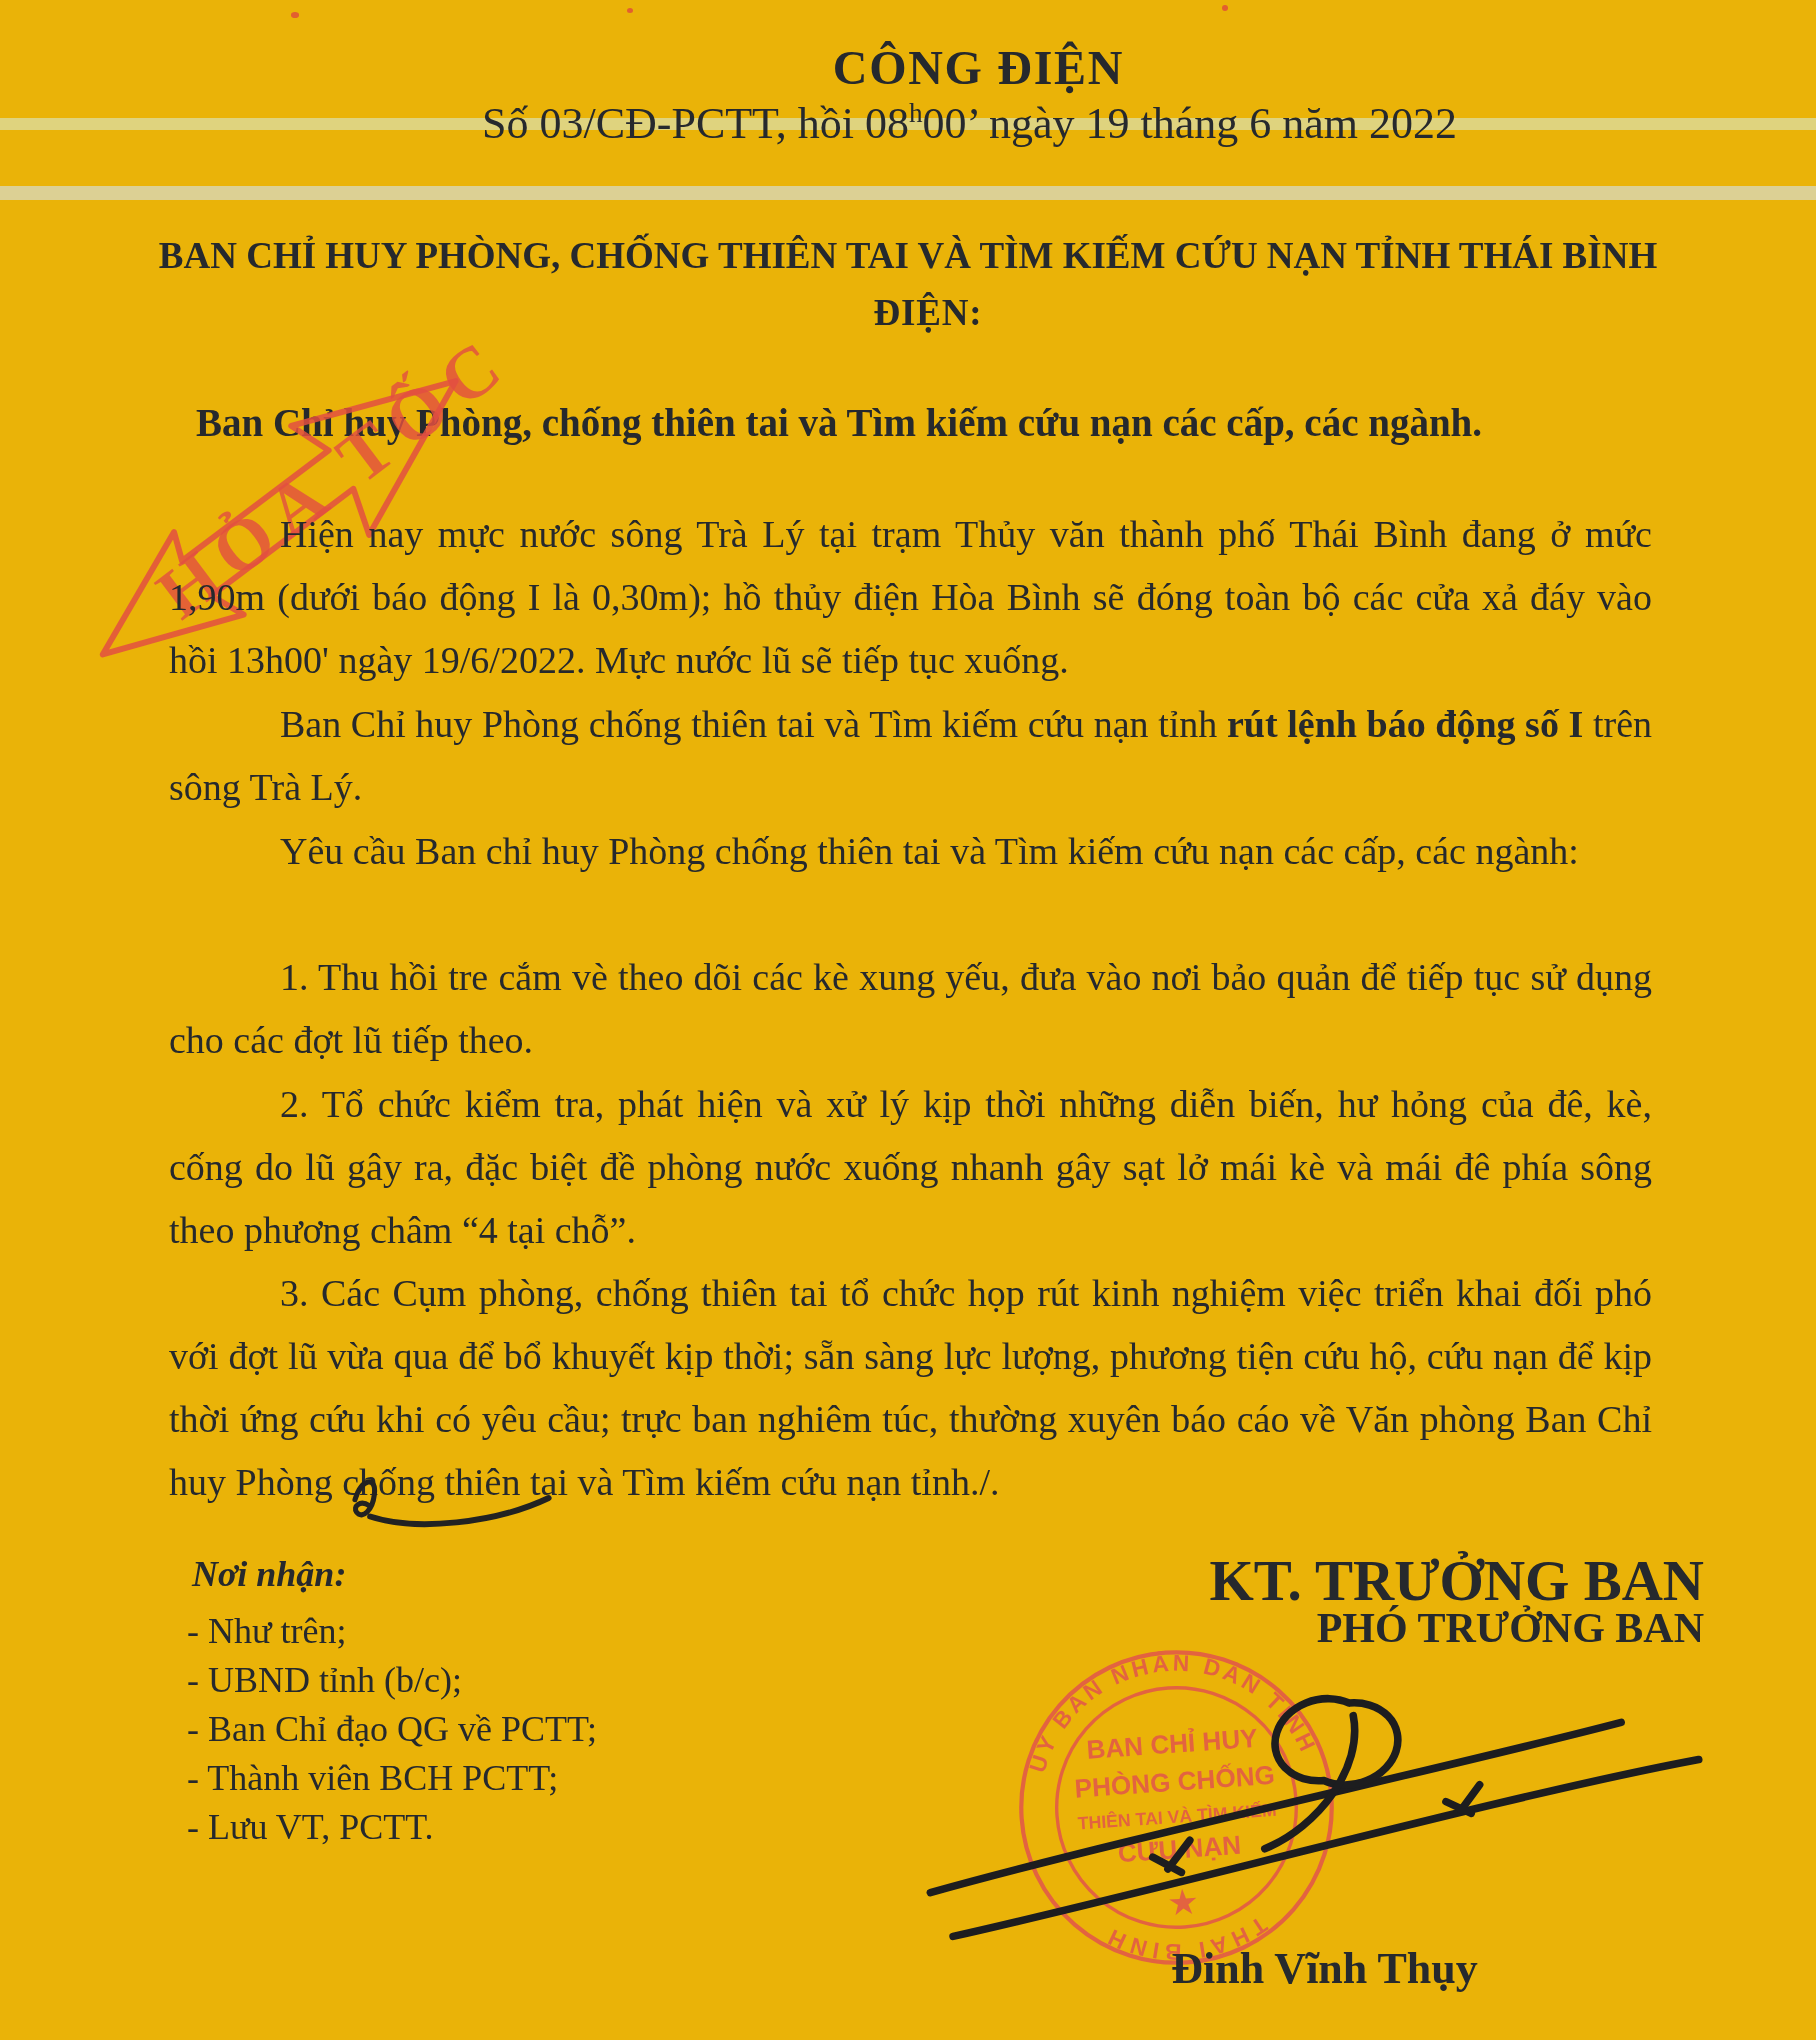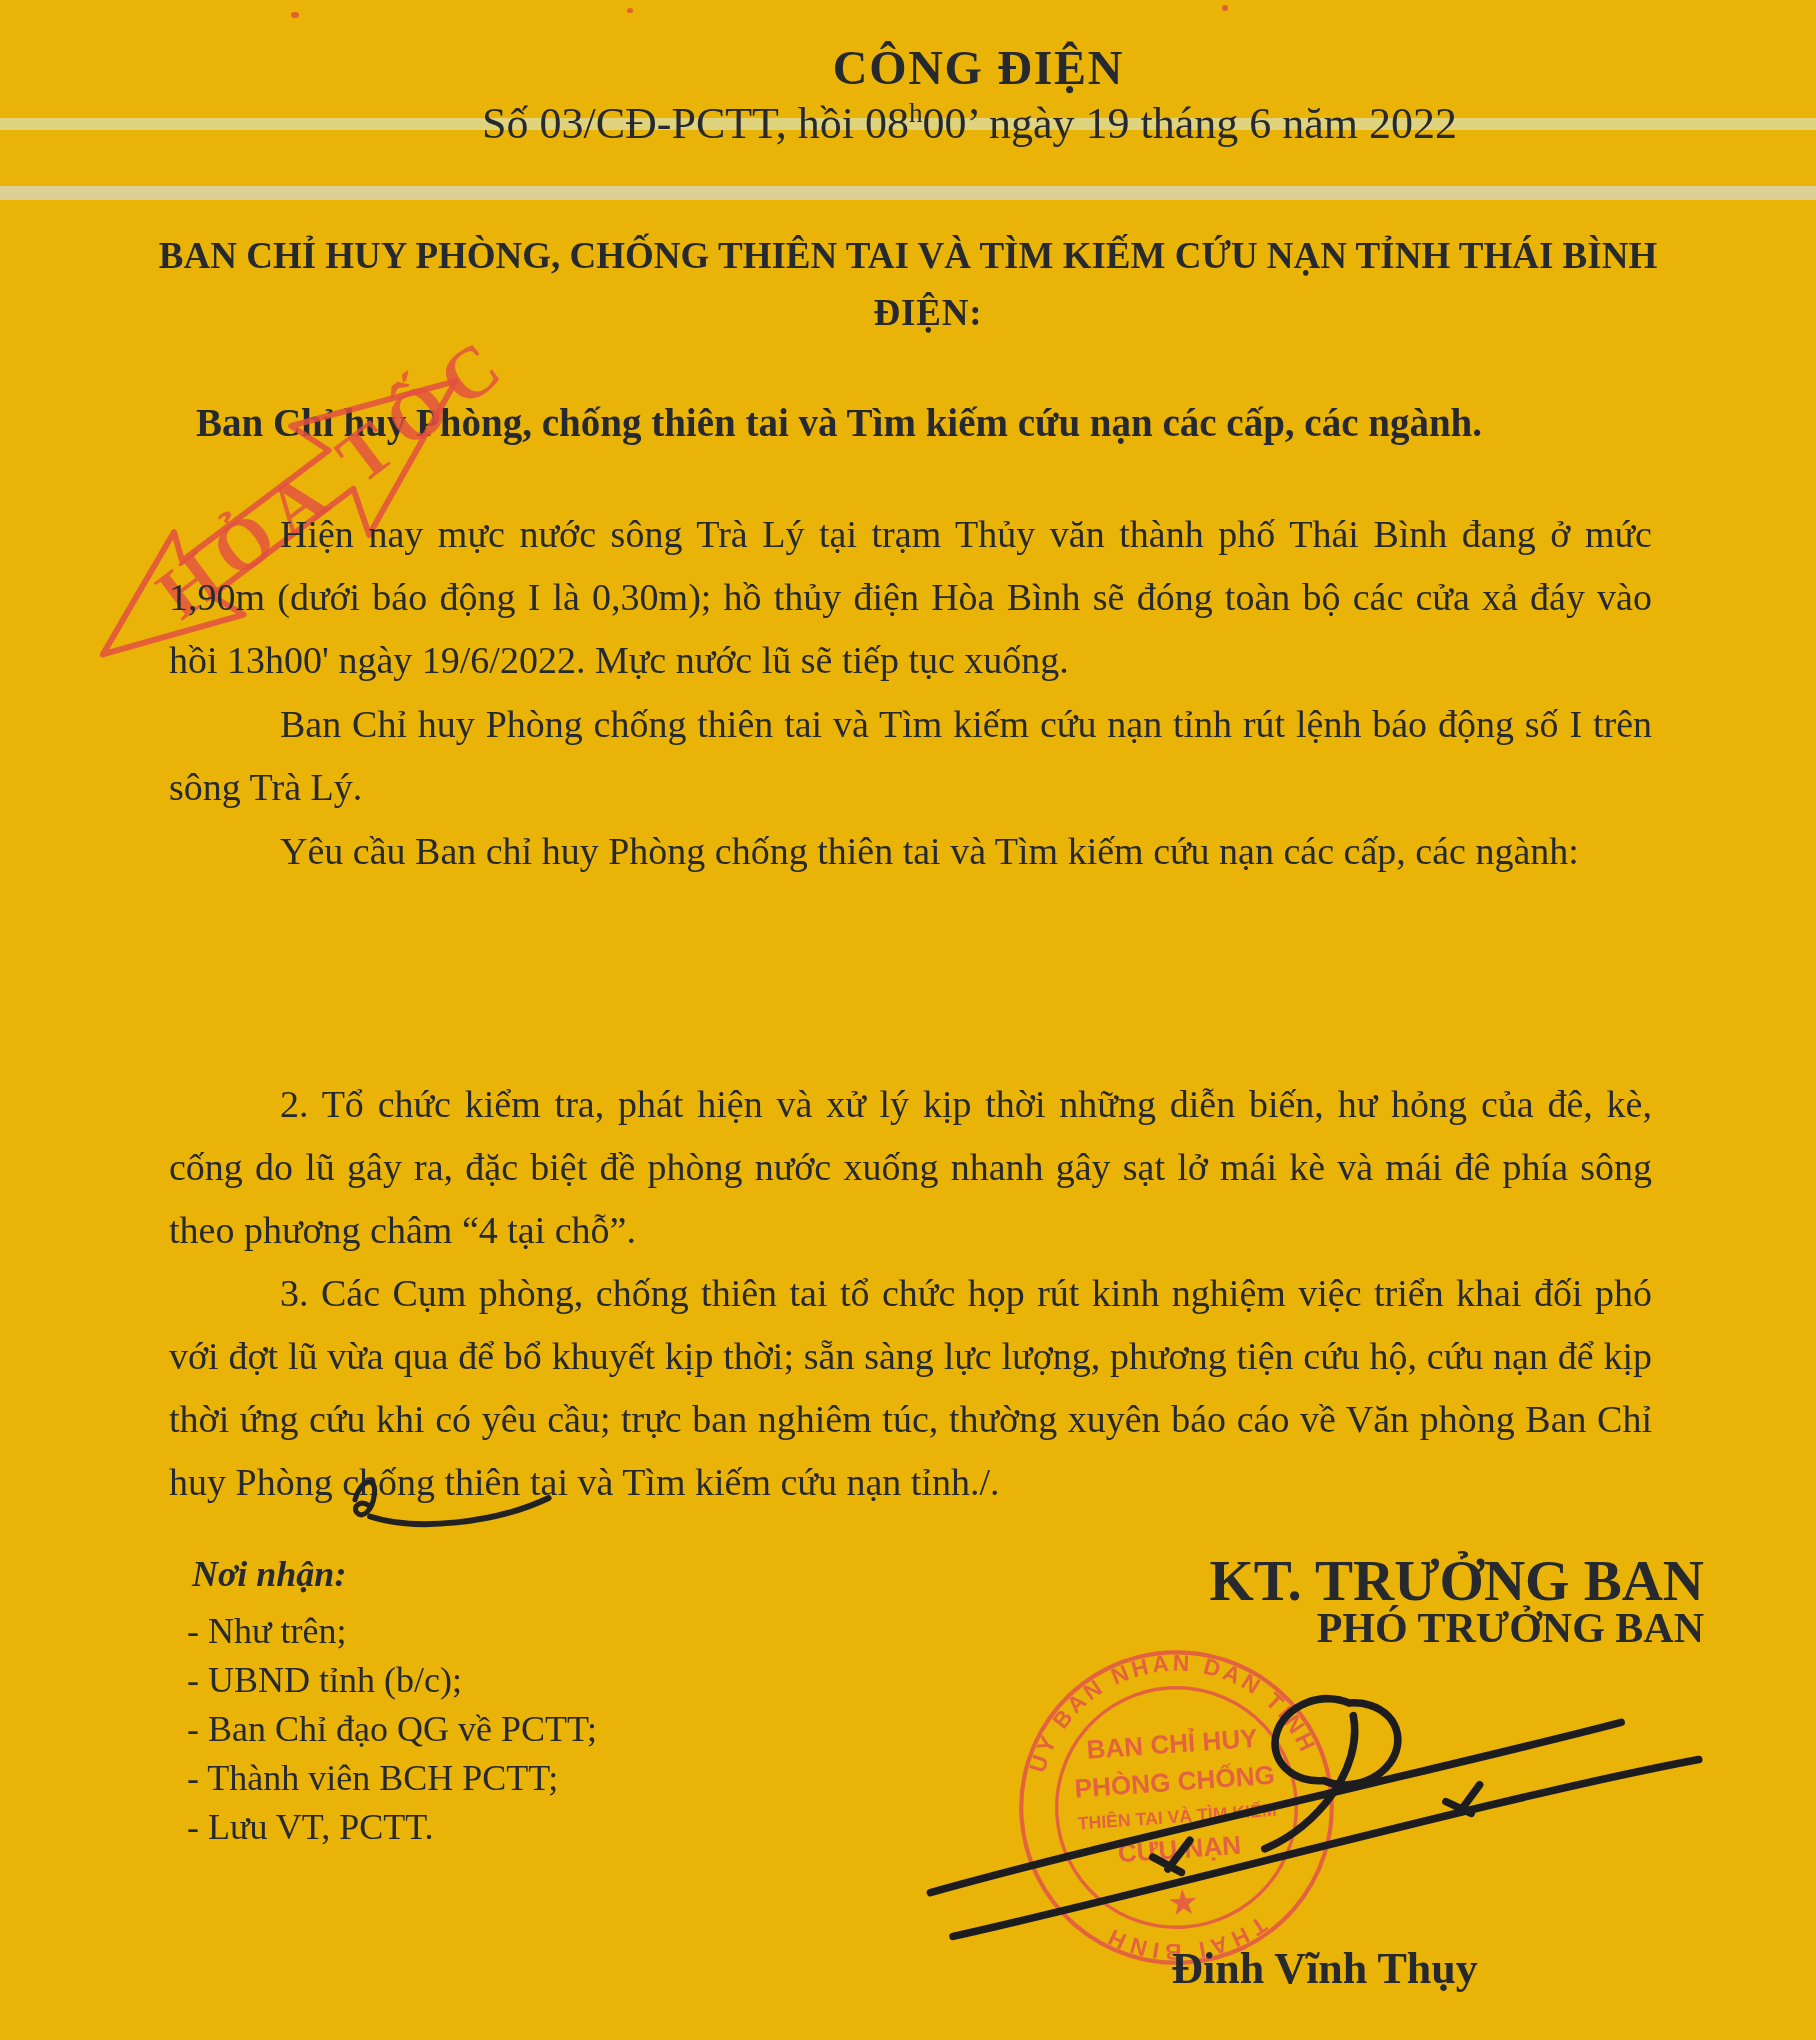--- a/index.html
+++ b/index.html
@@ -26,21 +26,21 @@
     position:absolute;left:169px;width:1483px;
     font-size:38px;line-height:63px;text-align:justify;
     text-indent:111px;margin:0;
   }
   .p1{top:503px;}
   .p2{top:693px;}
   .p3{top:820px;}
   .it1{top:946px;}
   .it2{top:1073px;}
   .it3{top:1262px;}
-  .b{font-weight:normal;margin-top:8px;}
+  .b{font-weight:bold;margin-top:8px;}
   .recv-label{position:absolute;left:192px;top:1553px;font-size:36px;font-weight:bold;font-style:italic;}
   .recv-list{position:absolute;left:187px;top:1607px;font-size:36px;line-height:49px;}
   .recv-list div{white-space:nowrap;}
   .sign-kt{position:absolute;left:945px;top:1548px;width:759px;text-align:right;font-size:57px;font-weight:bold;white-space:nowrap;}
   .sign-pho{position:absolute;left:945px;top:1604px;width:759px;text-align:right;font-size:42px;font-weight:bold;white-space:nowrap;}
   .signer-name{position:absolute;left:945px;top:1943px;width:759px;text-align:center;font-size:44px;font-weight:bold;white-space:nowrap;}
   .svg-abs{position:absolute;}
   .arrow-stamp-text{font-family:"Liberation Serif","DejaVu Serif",serif;font-weight:bold;}
   .seal-ring-text{font-family:"Liberation Sans","DejaVu Sans",sans-serif;font-weight:bold;}
   .seal-inner-text{font-family:"Liberation Sans","DejaVu Sans",sans-serif;font-weight:bold;}
@@ -68,20 +68,21 @@
       <g transform="rotate(-37 280 240)">
         <path d="M 30 275 L 185 210 L 172 243 L 390 243 L 372 193 L 560 268 L 368 352 L 386 297 L 175 297 L 192 338 Z" fill="none" stroke="#e34f41" stroke-width="7" stroke-linejoin="round" opacity="0.85"></path>
         <text class="arrow-stamp-text" x="128" y="300" font-size="86" letter-spacing="14" fill="#e34f41" opacity="0.8">HỎA TỐC</text>
       </g>
     </svg>
   </div>
 
   <p class="para p1">Hiện nay mực nước sông Trà Lý tại trạm Thủy văn thành phố Thái Bình đang ở mức 1,90m (dưới báo động I là 0,30m); hồ thủy điện Hòa Bình sẽ đóng toàn bộ các cửa xả đáy vào hồi 13h00' ngày 19/6/2022. Mực nước lũ sẽ tiếp tục xuống.</p>
   <p class="para p2"><span>Ban Chỉ huy Phòng chống thiên tai và Tìm kiếm cứu nạn tỉnh </span><span class="b">rút lệnh báo động số I</span><span> trên sông Trà Lý.</span></p>
   <p class="para p3">Yêu cầu Ban chỉ huy Phòng chống thiên tai và Tìm kiếm cứu nạn các cấp, các ngành:</p>
+  <p class="para it1">1. Thu hồi tre cắm vè theo dõi các kè xung yếu, đưa vào nơi bảo quản để tiếp tục sử dụng cho các đợt lũ tiếp theo.</p>
   <p class="para it2">2. Tổ chức kiểm tra, phát hiện và xử lý kịp thời những diễn biến, hư hỏng của đê, kè, cống do lũ gây ra, đặc biệt đề phòng nước xuống nhanh gây sạt lở mái kè và mái đê phía sông theo phương châm “4 tại chỗ”.</p>
   <p class="para it3">3. Các Cụm phòng, chống thiên tai tổ chức họp rút kinh nghiệm việc triển khai đối phó với đợt lũ vừa qua để bổ khuyết kịp thời; sẵn sàng lực lượng, phương tiện cứu hộ, cứu nạn để kịp thời ứng cứu khi có yêu cầu; trực ban nghiêm túc, thường xuyên báo cáo về Văn phòng Ban Chỉ huy Phòng chống thiên tai và Tìm kiếm cứu nạn tỉnh./.</p>
 
   <div class="svg-abs" style="left:331px;top:1466px;width:245px;height:80px;">
     <svg width="245" height="80" viewBox="0 0 290 95">
       <path d="M 28 40 C 36 14, 54 12, 51 34 C 49 52, 37 64, 30 55 C 25 48, 34 40, 45 47" fill="none" stroke="#222" stroke-width="6" stroke-linecap="round"></path>
       <path d="M 46 60 C 100 78, 195 68, 258 38" fill="none" stroke="#222" stroke-width="7" stroke-linecap="round"></path>
     </svg>
   </div>
 

